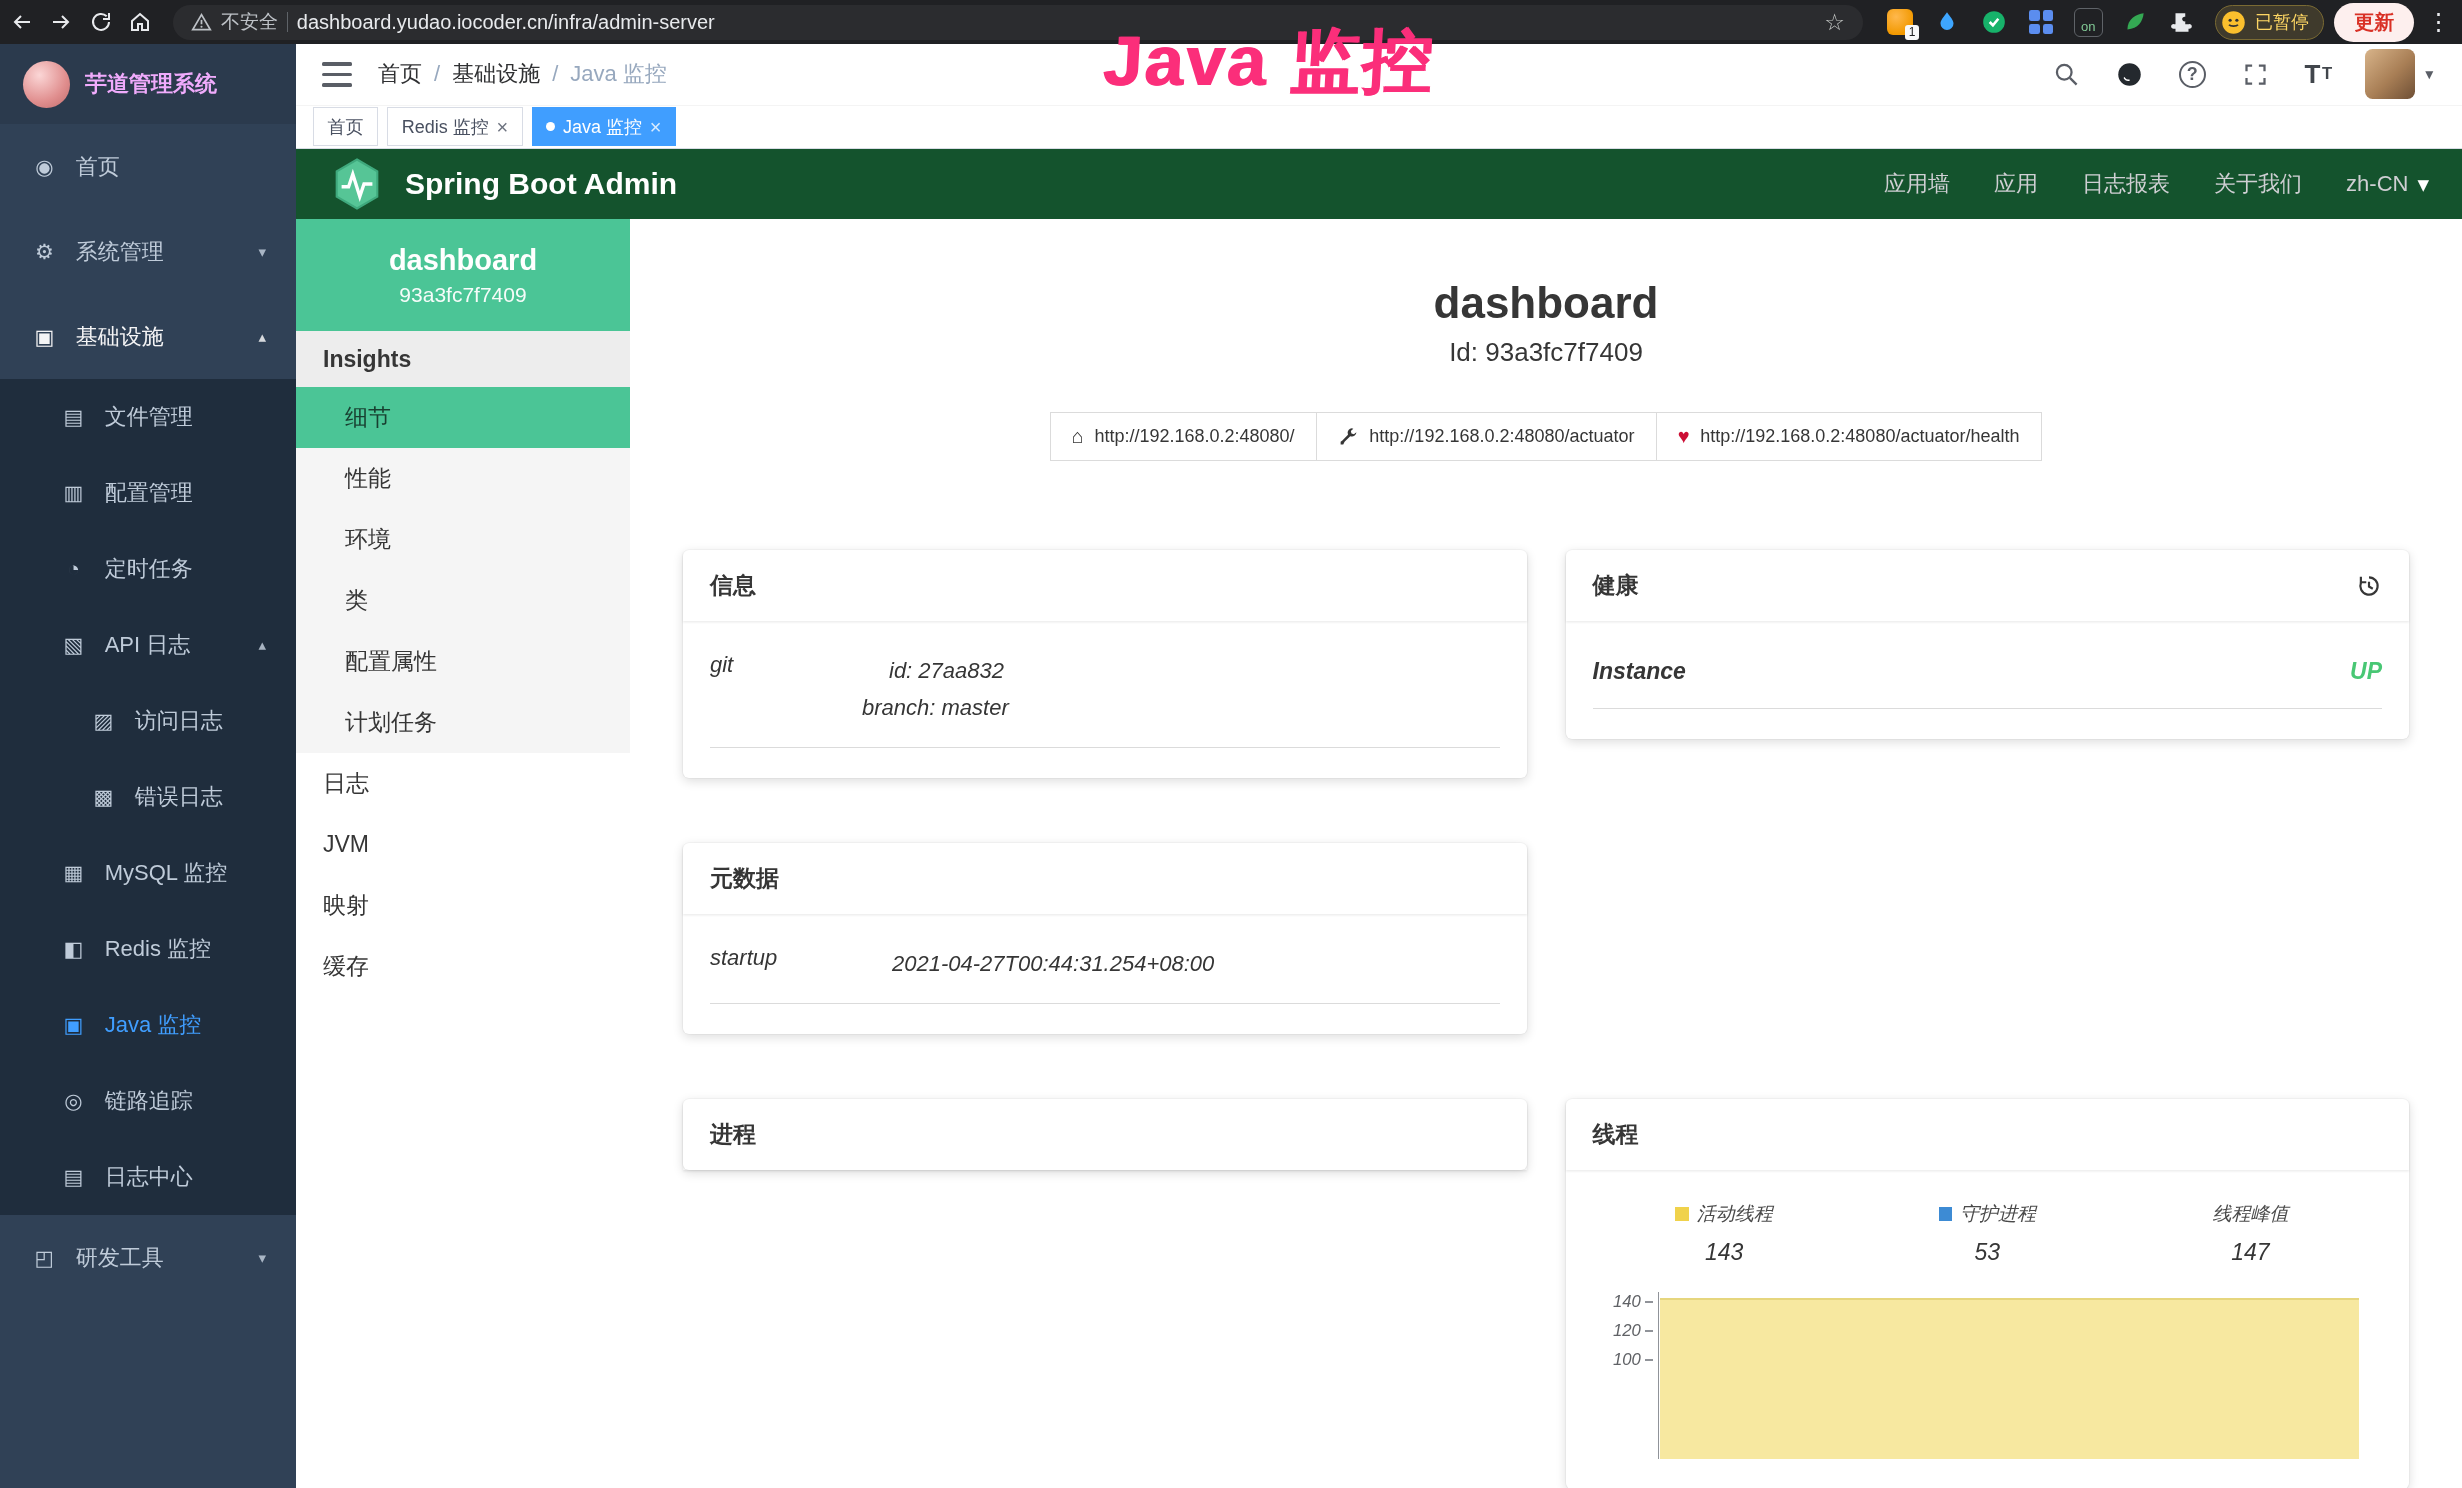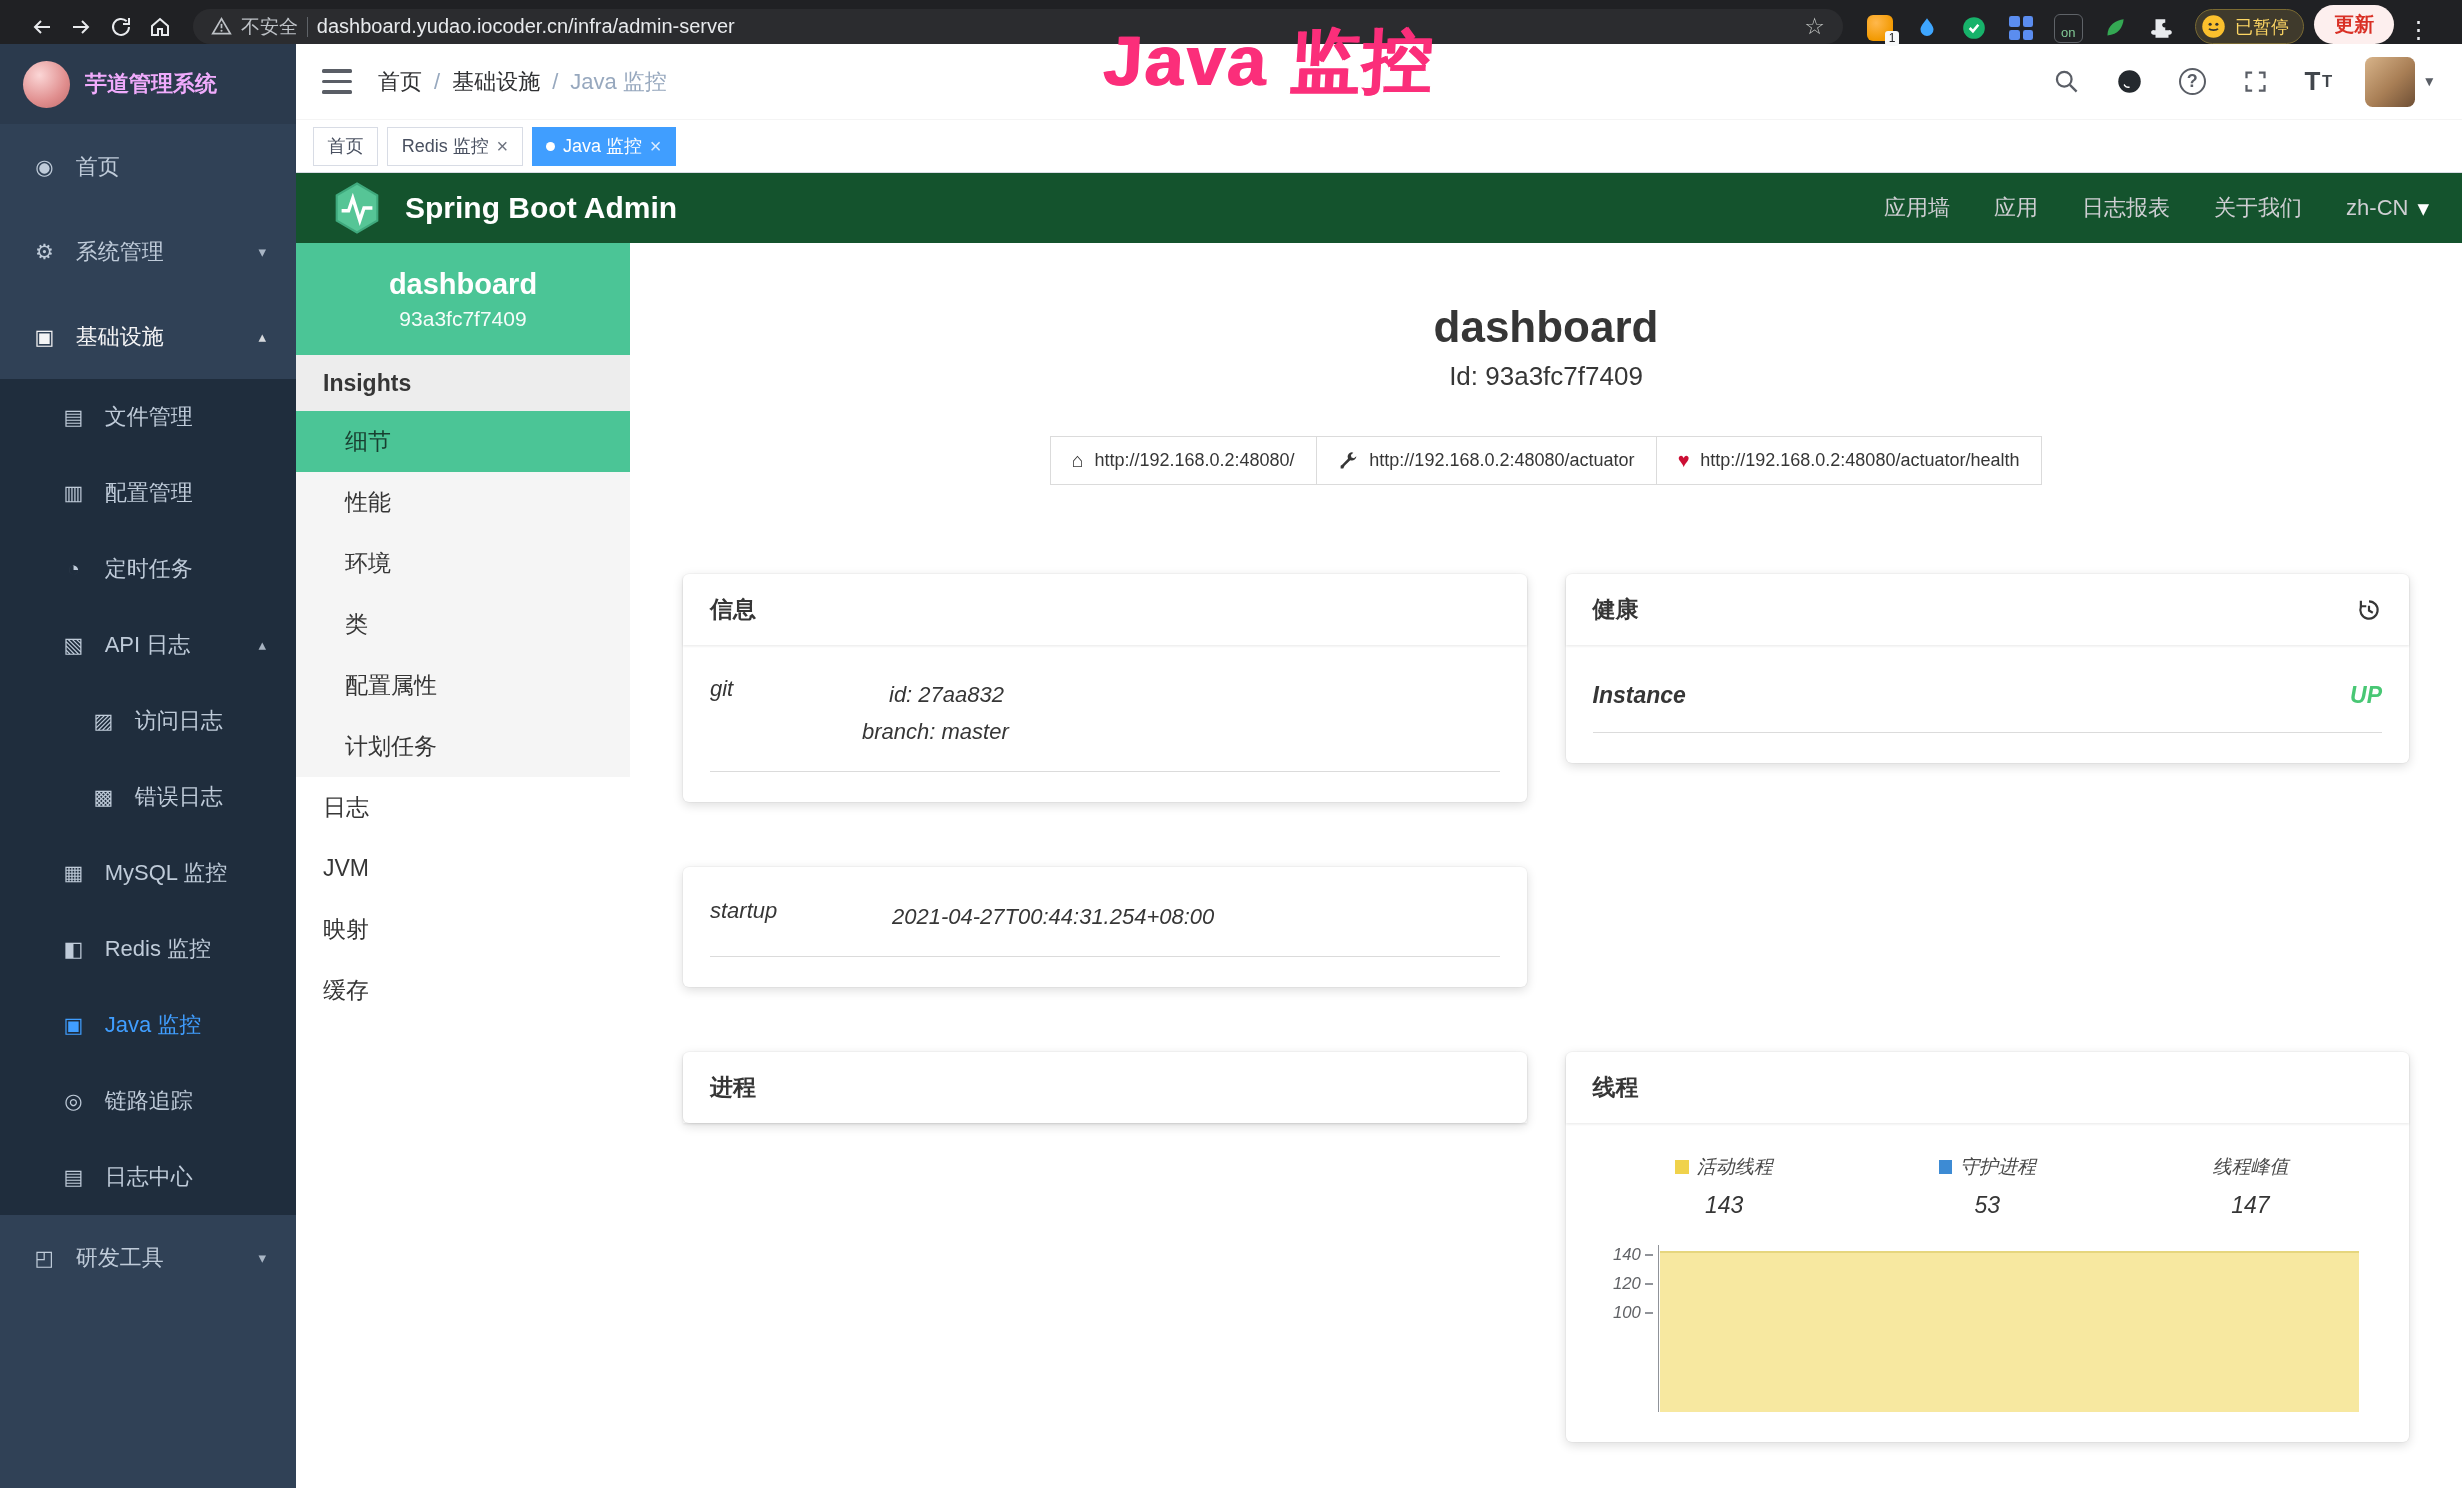--- a/index.html
+++ b/index.html
@@ -3,21 +3,21 @@
 <meta charset="utf-8">
 <style>
   * { box-sizing: border-box; margin: 0; padding: 0; }
   html,body { margin:0; padding:0; background:#202124; }
   .screen {
     position:relative; width:2462px; height:1489px; overflow:hidden;
     font-family:"Liberation Sans","DejaVu Sans",sans-serif; background:#fff;
   }
 
   
-  .browser-bar { height:44px; background:#202124; display:flex; align-items:flex-end; padding:0 24px; gap:4.6px; }
+  .browser-bar { height:44px; background:#202124; display:flex; align-items:center; padding:0 4px; gap:4.6px; }
   .bicon { width:35px; height:35px; border-radius:50%; display:flex; align-items:center; justify-content:center; flex-shrink:0; }
   .bicon svg { width:24px; height:24px; }
   .addr { flex:1; height:35px; background:#2b2c2f; border-radius:17.4px; margin:0 10.6px; display:flex; align-items:center; padding:0 18px; gap:9px; min-width:0; }
   .addr svg { width:21px; height:21px; flex-shrink:0; }
   .sec-label { color:#bdc1c6; font-size:19px; white-space:nowrap; }
   .addr-div { width:0.8px; height:20px; background:#5f6368; }
   .url-text { color:#e8eaed; font-size:20px; white-space:nowrap; overflow:hidden; text-overflow:ellipsis; }
   .star { margin-left:auto; color:#c4c7c5; font-size:23px; }
   .exts { display:flex; align-items:center; gap:15px; margin:0 6px; }
   .ext { width:32px; height:32px; position:relative; display:flex; align-items:center; justify-content:center; }
@@ -471,20 +471,23 @@
                 </header>
                 <div class="card-body">
                   <div class="health-row">
                     <span class="h-label">Instance</span>
                     <span class="h-status">UP</span>
                   </div>
                 </div>
               </section>
 
               <section class="card c-meta">
+                <header class="card-head">
+                  <span>元数据</span>
+                </header>
                 <div class="card-body">
                   <div class="kv">
                     <span class="kv-key" style="width:182px">startup</span>
                     <div class="kv-val">2021-04-27T00:44:31.254+08:00</div>
                   </div>
                 </div>
               </section>
 
               <section class="card c-process">
                 <header class="card-head">

